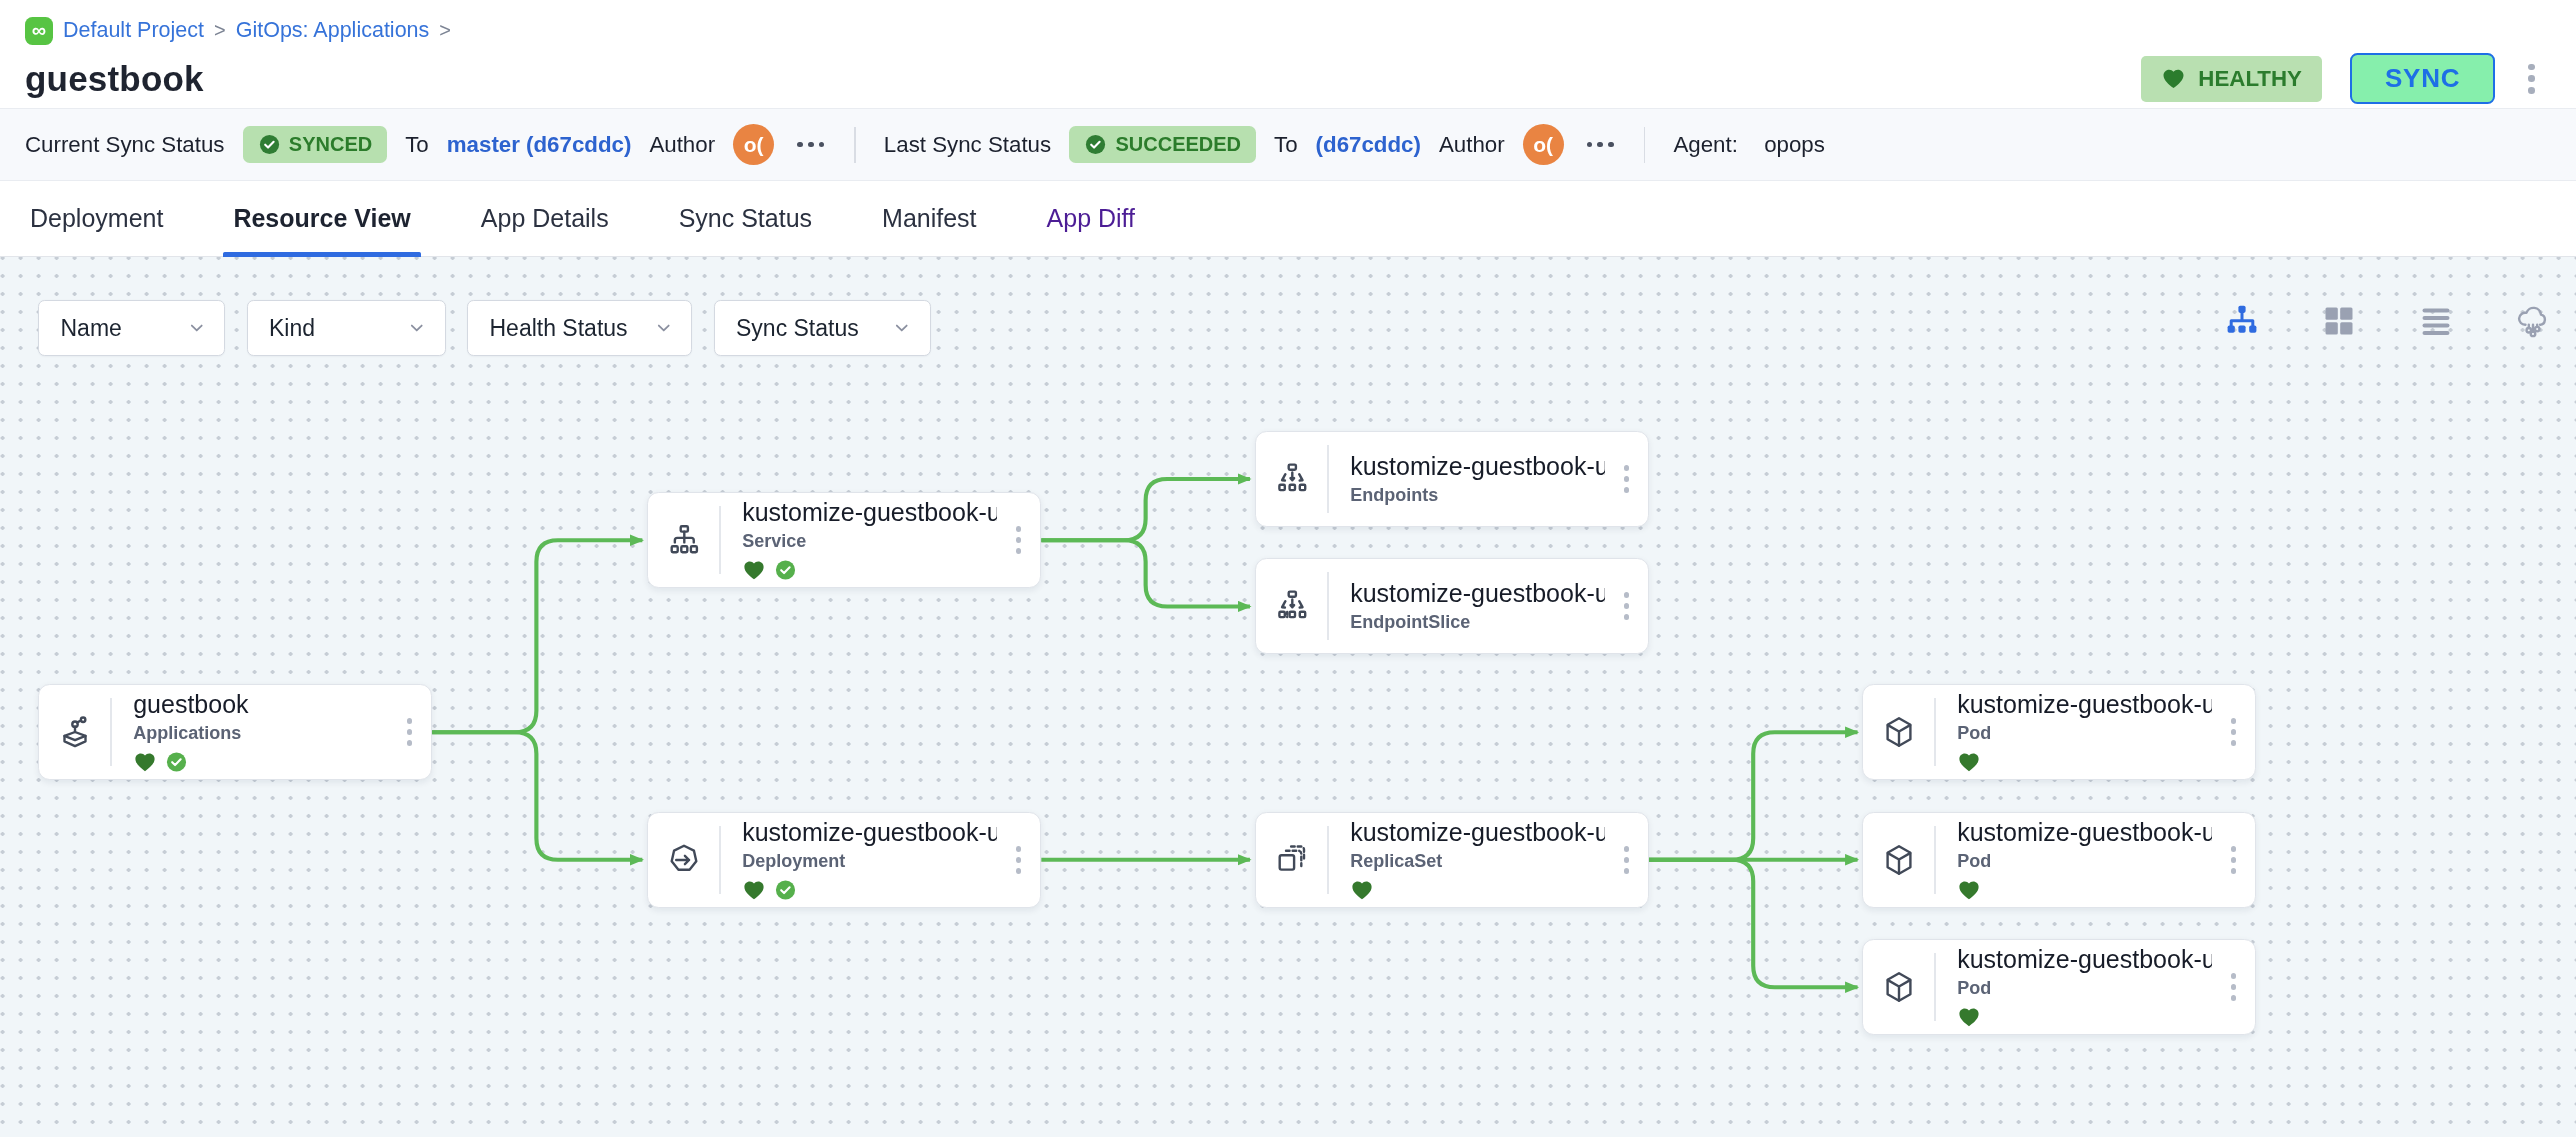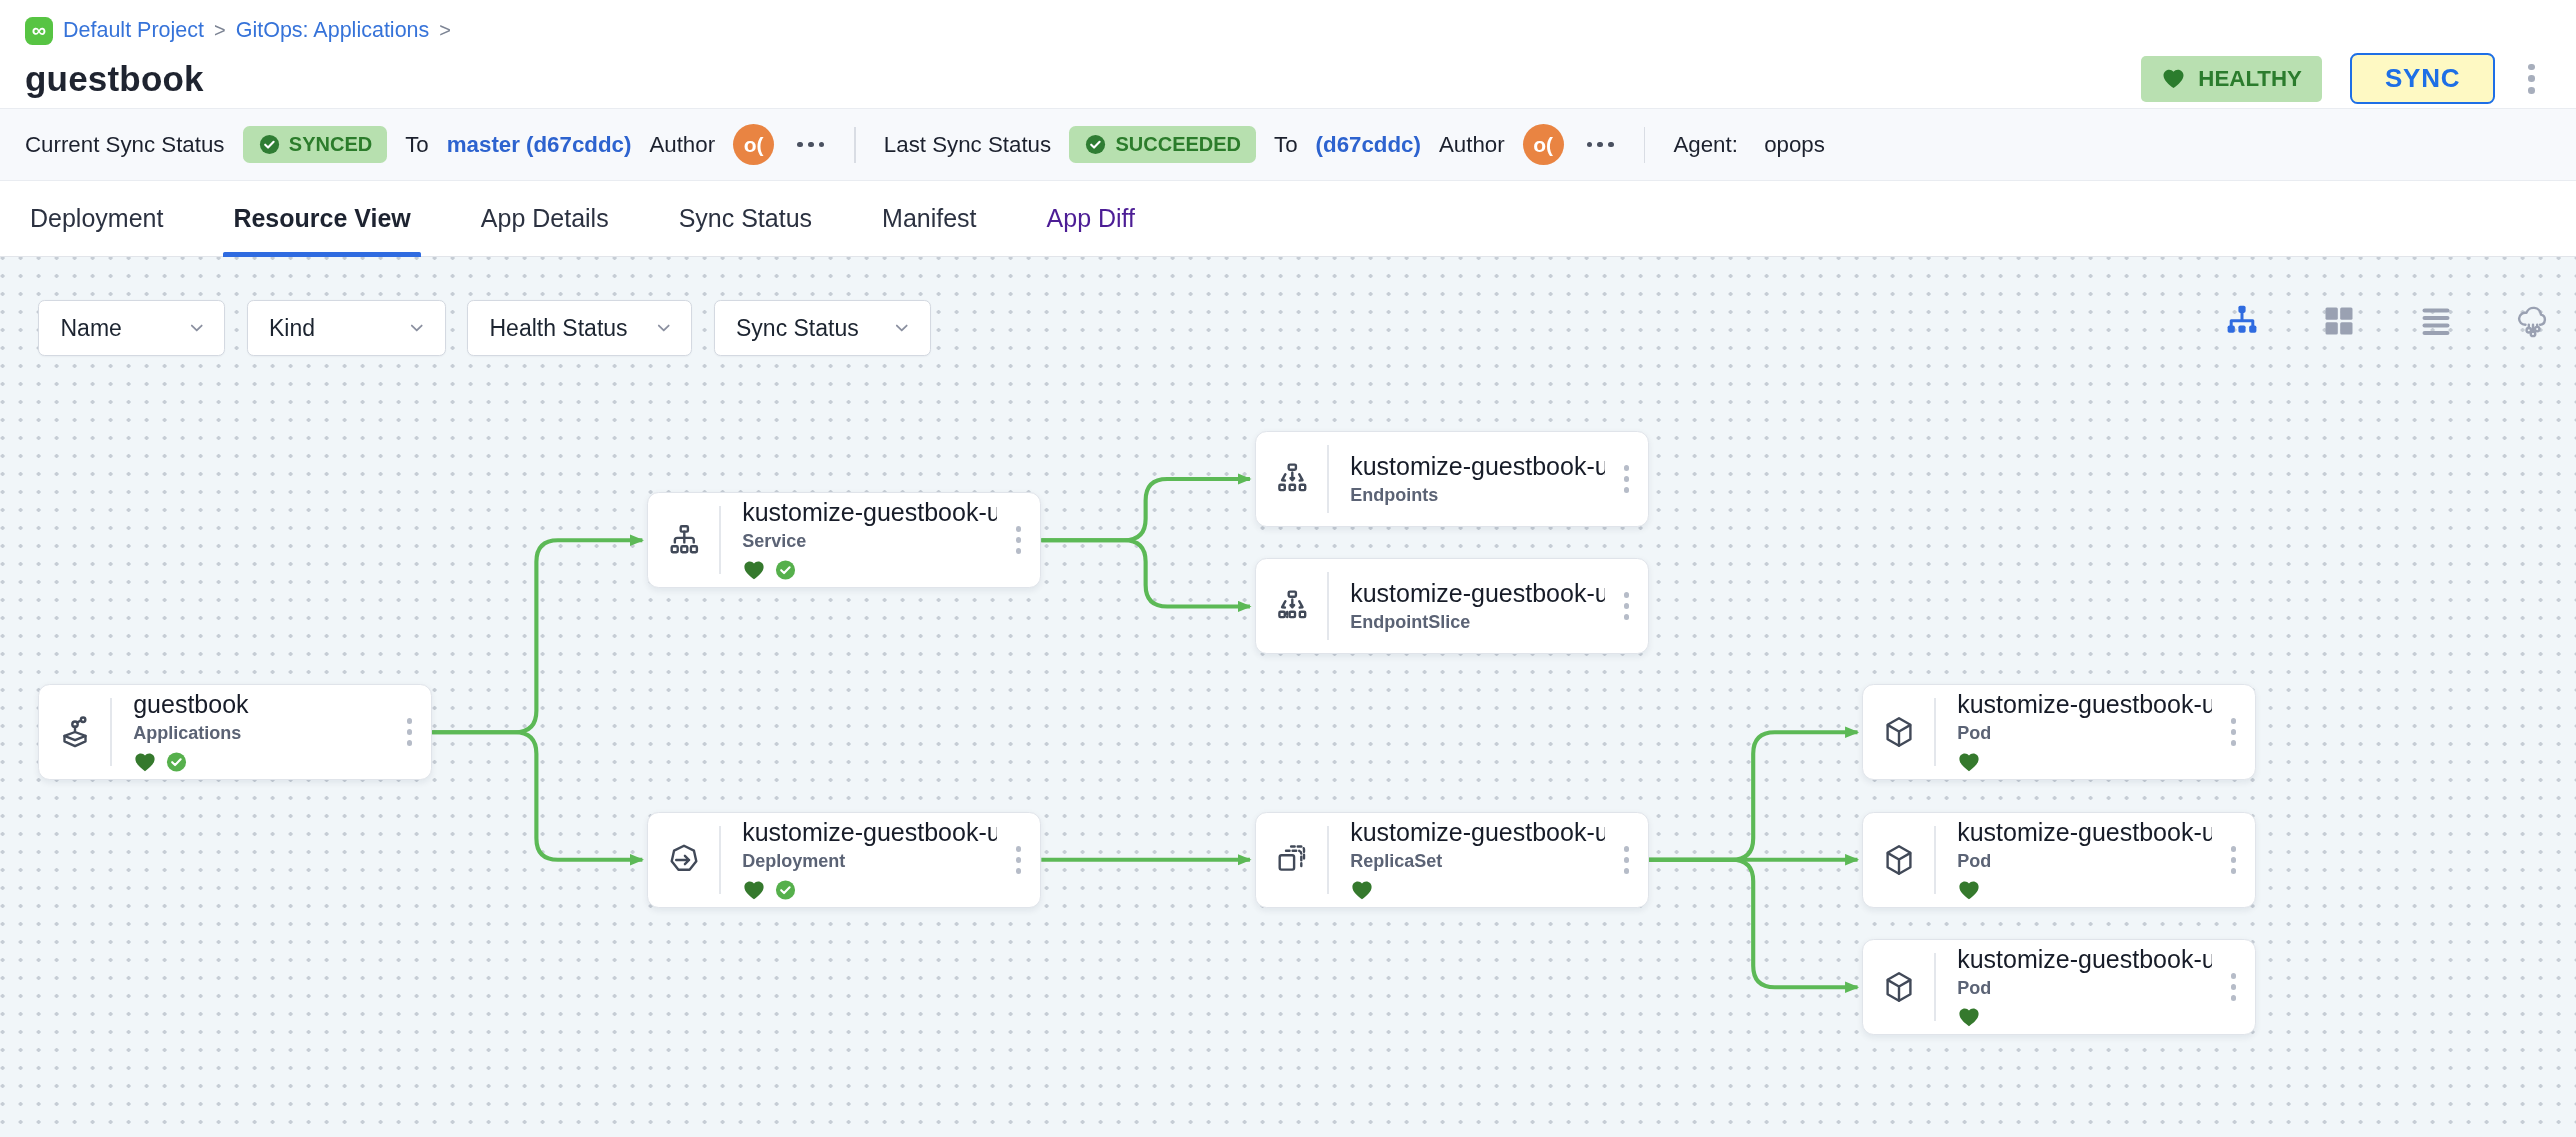--- a/index.html
+++ b/index.html
@@ -13,21 +13,21 @@
   .crumb-sep { color:#7c8494; font-size:20px; }
   .gitops-badge { width:28px; height:28px; border-radius:7.4px; background:#57c443;
     color:#fff; display:flex; align-items:center; justify-content:center;
     font-size:20px; font-weight:bold; }
   .title-row { display:flex; align-items:center; justify-content:space-between; margin-top:8.3px; }
   #page-title { font-size:35px; font-weight:700; letter-spacing:0.2px; }
   .header-right { display:flex; align-items:center; gap:28px; }
   .health-badge { display:flex; align-items:center; gap:12px; background:#b9e0b1;
     color:#2b7c2d; font-weight:700; font-size:22.3px; padding:10px 20px; border-radius:5px; }
   .health-badge svg { width:25px; height:25px; }
-  .sync-btn { background:#fef9c3; border:2.5px solid #1e6fe6; color:#1e6fe6; font-weight:700;
+  .sync-btn { background:#86efac; border:2.5px solid #1e6fe6; color:#1e6fe6; font-weight:700;
     font-size:26px; padding:8.3px 33px; border-radius:7.4px; letter-spacing:0.8px; cursor:pointer;
     font-family:"Liberation Sans", sans-serif; }
   .kebab { display:flex; flex-direction:column; gap:5px; padding:5px; cursor:pointer; }
   .kebab i { width:6.6px; height:6.6px; border-radius:50%; background:#a7aebc; display:block; }
 
   
   #status-bar { height:73px; background:#f7f9fc; border-top:0.8px solid #e9ecf1;
     border-bottom:0.8px solid #e9ecf1; display:flex; align-items:center;
     padding:0 25px; font-size:22.3px; color:#1c212e; }
   .sb-section { display:flex; align-items:center; gap:18px; }

